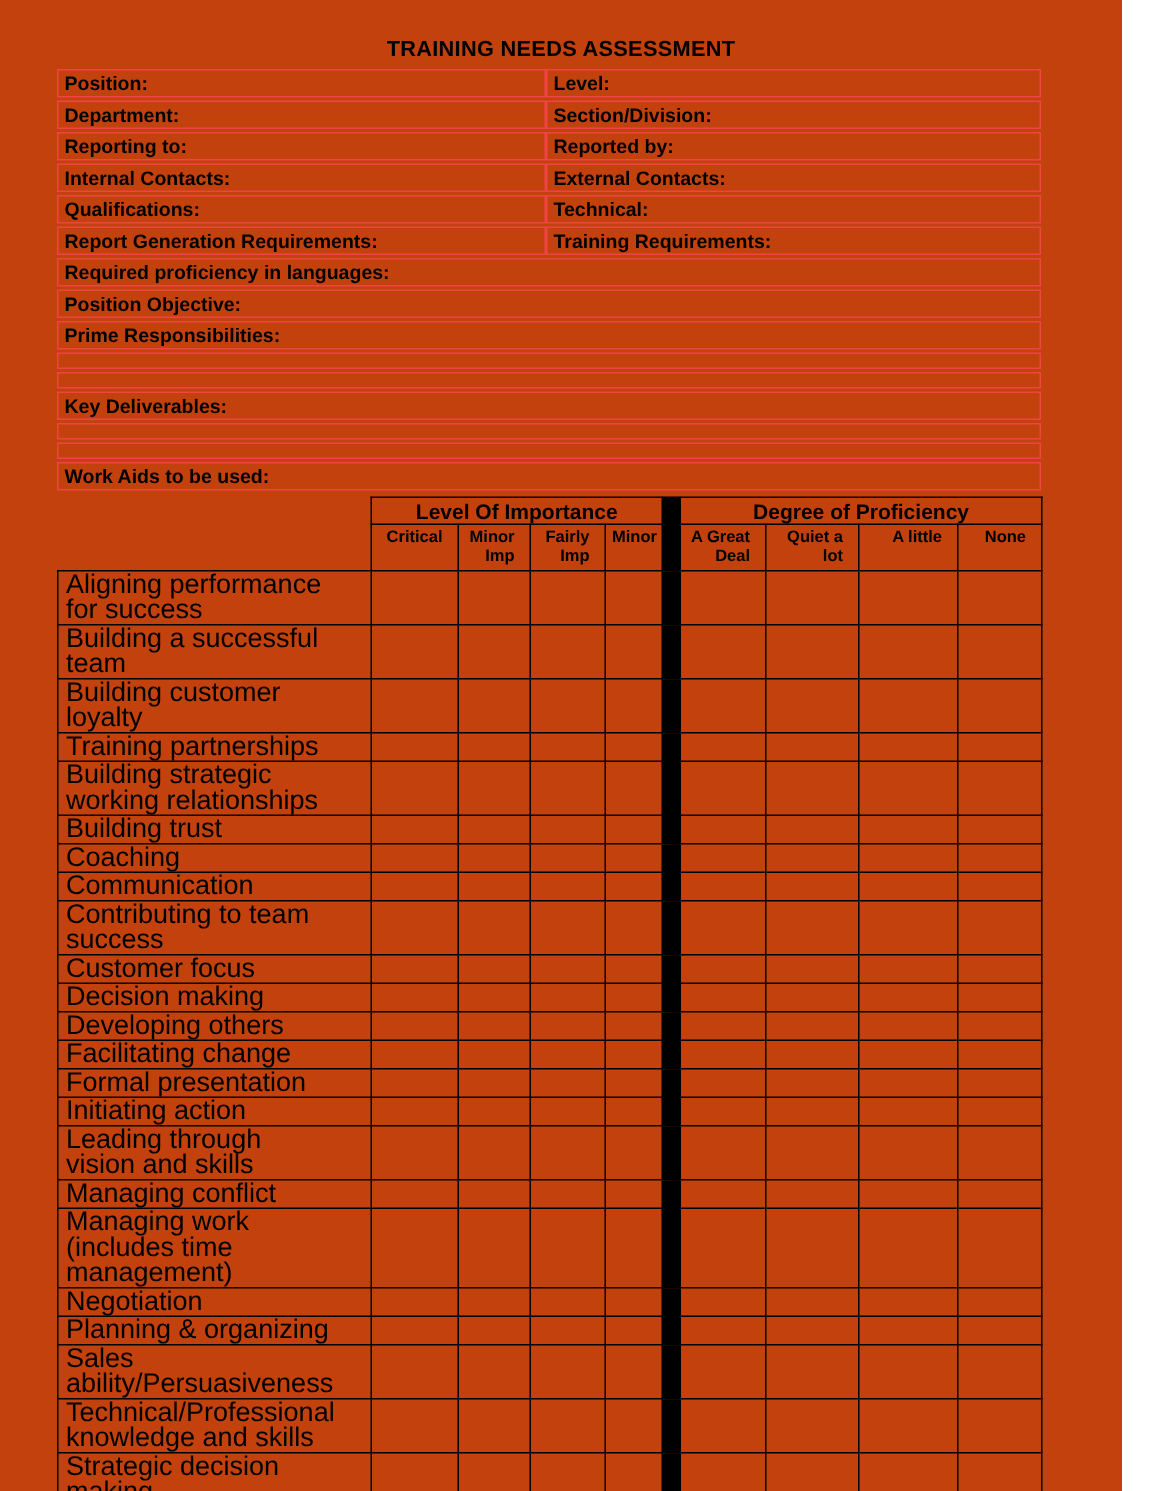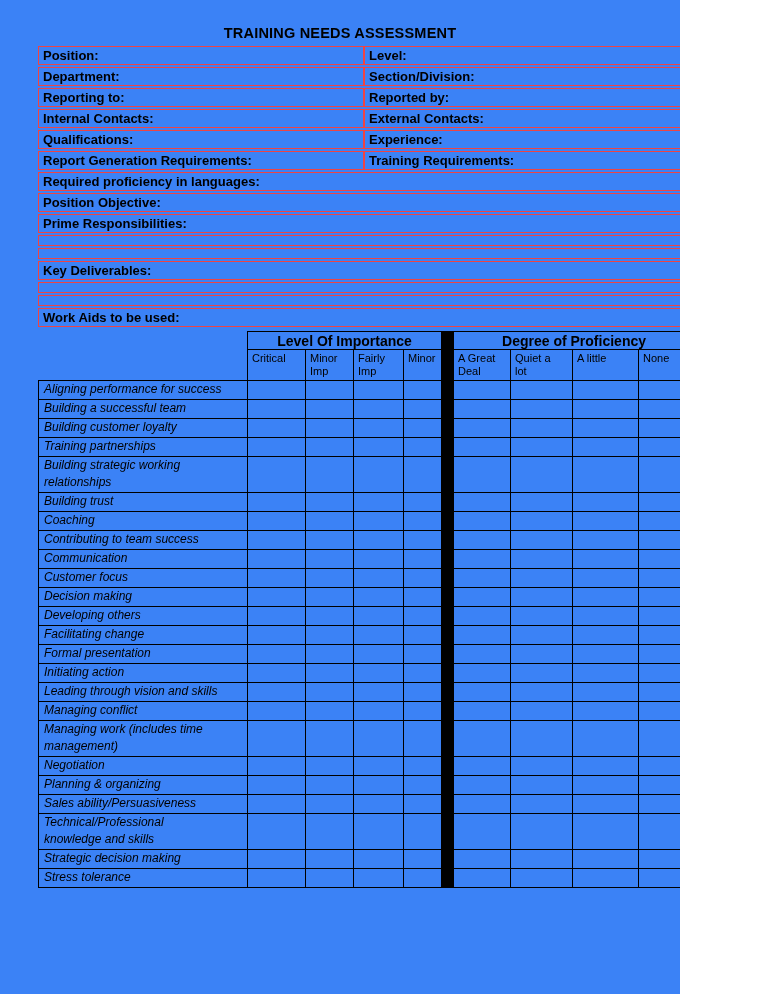--- a/index.html
+++ b/index.html
@@ -2,21 +2,21 @@
 <html><head>
 <meta charset="utf-8">
 <style>
   * { margin: 0; padding: 0; }
   html, body { background: #ffffff; }
   body {
     width: 768px; height: 994px;
     font-family: "Liberation Sans", sans-serif;
     color: #000;
   }
-  .page { width: 680px; height: 994px; background: #3b82f6; overflow: hidden; }
+  .page { width: 748px; height: 994px; background: #c2410c; overflow: hidden; }
   .doc-title {
     text-align: center; font-weight: bold; font-size: 14.5px;
     padding-top: 25px; letter-spacing: 0.2px;
   }
   .content { width: 656px; margin: 3px 0 0 38px; }
 
   table { table-layout: fixed; }
 
   
   .form-table { width: 656px; border-collapse: separate; border-spacing: 0 2px; }
@@ -29,27 +29,27 @@
 
   
   .matrix-table { width: 656px; border-collapse: collapse; margin-top: 2px; }
   .matrix-table td { box-sizing: border-box; border: 1px solid #000; }
   .matrix-table td.no-border { border: none; }
   .group-header {
     font-weight: bold; font-size: 14px; text-align: center;
     height: 18px; vertical-align: middle;
   }
   .sub-cell {
-    font-size: 11px; font-weight: normal; text-align: left;
+    font-size: 11px; font-weight: bold; text-align: right;
     vertical-align: top; padding: 2px 10px 2px 4px; height: 31px;
     line-height: 13px;
   }
   .skill-name {
-    font-size: 12px; line-height: 17px;
-    padding: 0 24px 1px 5px; vertical-align: top; font-style: italic;
+    font-size: 18px; line-height: 17px;
+    padding: 0 24px 1px 5px; vertical-align: top;
   }
   .check-cell { height: 17px; }
   .bar-cell { background: #000; border: 1px solid #000; }
 </style>
 </head>
 <body>
 
 <div class="page">
 
   <div class="doc-title">TRAINING NEEDS ASSESSMENT</div>
@@ -73,21 +73,21 @@
           <tr>
             <td class="label-cell">Reporting to:</td>
             <td class="label-cell">Reported by:</td>
           </tr>
           <tr>
             <td class="label-cell">Internal Contacts:</td>
             <td class="label-cell">External Contacts:</td>
           </tr>
           <tr>
             <td class="label-cell">Qualifications:</td>
-            <td class="label-cell">Experience:</td>
+            <td class="label-cell">Technical:</td>
           </tr>
           <tr>
             <td class="label-cell">Report Generation Requirements:</td>
             <td class="label-cell">Training Requirements:</td>
           </tr>
           <tr>
             <td colspan="2" class="label-cell">Required proficiency in languages:</td>
           </tr>
           <tr>
             <td colspan="2" class="label-cell">Position Objective:</td>
@@ -228,33 +228,33 @@
             <td class="check-cell"></td>
             <td class="check-cell"></td>
             <td class="check-cell"></td>
             <td class="bar-cell"></td>
             <td class="check-cell"></td>
             <td class="check-cell"></td>
             <td class="check-cell"></td>
             <td class="check-cell"></td>
           </tr>
           <tr>
+            <td class="skill-name">Communication</td>
+            <td class="check-cell"></td>
+            <td class="check-cell"></td>
+            <td class="check-cell"></td>
+            <td class="check-cell"></td>
+            <td class="bar-cell"></td>
+            <td class="check-cell"></td>
+            <td class="check-cell"></td>
+            <td class="check-cell"></td>
+            <td class="check-cell"></td>
+          </tr>
+          <tr>
             <td class="skill-name">Contributing to team success</td>
-            <td class="check-cell"></td>
-            <td class="check-cell"></td>
-            <td class="check-cell"></td>
-            <td class="check-cell"></td>
-            <td class="bar-cell"></td>
-            <td class="check-cell"></td>
-            <td class="check-cell"></td>
-            <td class="check-cell"></td>
-            <td class="check-cell"></td>
-          </tr>
-          <tr>
-            <td class="skill-name">Communication</td>
             <td class="check-cell"></td>
             <td class="check-cell"></td>
             <td class="check-cell"></td>
             <td class="check-cell"></td>
             <td class="bar-cell"></td>
             <td class="check-cell"></td>
             <td class="check-cell"></td>
             <td class="check-cell"></td>
             <td class="check-cell"></td>
           </tr>

